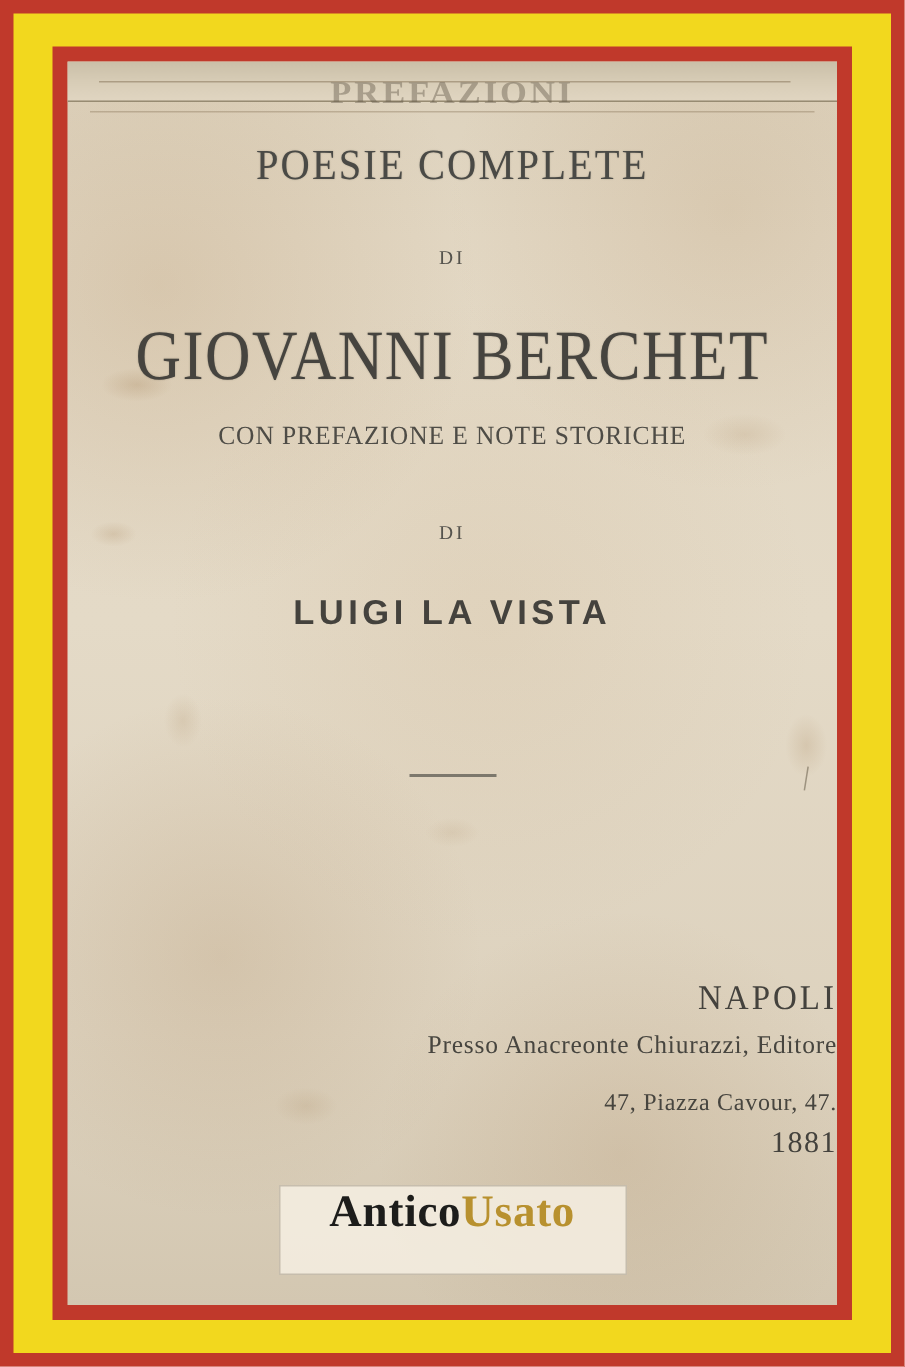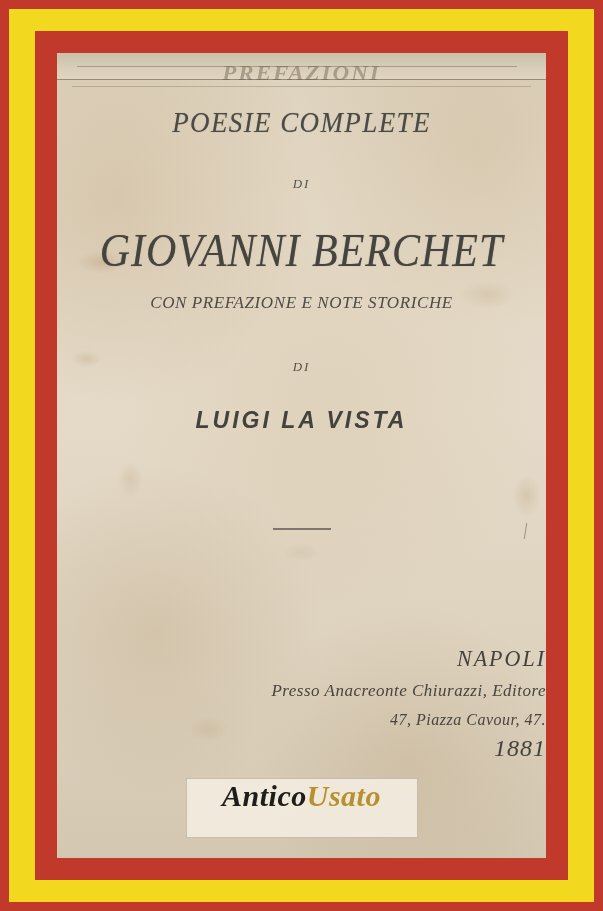--- a/index.html
+++ b/index.html
@@ -30,22 +30,21 @@
     box-sizing: border-box;
     background: #f2d81e;
     padding: 22px 26px;
   }
   .frame-inner-red {
     position: relative;
     width: 100%;
     height: 100%;
     box-sizing: border-box;
     background: #c0392b;
-    padding: 22px;
-    font-style: italic;
+    padding: 10px;
   }
 
   
   .book-page {
     position: relative;
     width: 100%;
     height: 100%;
     box-sizing: border-box;
     background:
       radial-gradient(circle at 12% 18%, rgba(176,140,96,0.22) 0%, rgba(176,140,96,0) 26%),
@@ -191,25 +190,25 @@
     font-size: 17px;
     letter-spacing: 0.5px;
     color: #47453f;
     margin-top: 9px;
   }
   .imprint-address {
     font-family: "Liberation Serif", serif;
     font-size: 16px;
     letter-spacing: 0.5px;
     color: #47453f;
-    margin-top: 10px;
+    margin-top: 20px;
   }
   .imprint-year {
     font-family: "Liberation Serif", serif;
-    font-size: 24px;
+    font-size: 20px;
     letter-spacing: 1px;
     color: #44423d;
     margin-top: 6px;
   }
 
   
   .pen-mark {
     position: absolute;
     right: 20px;
     top: 470px;

